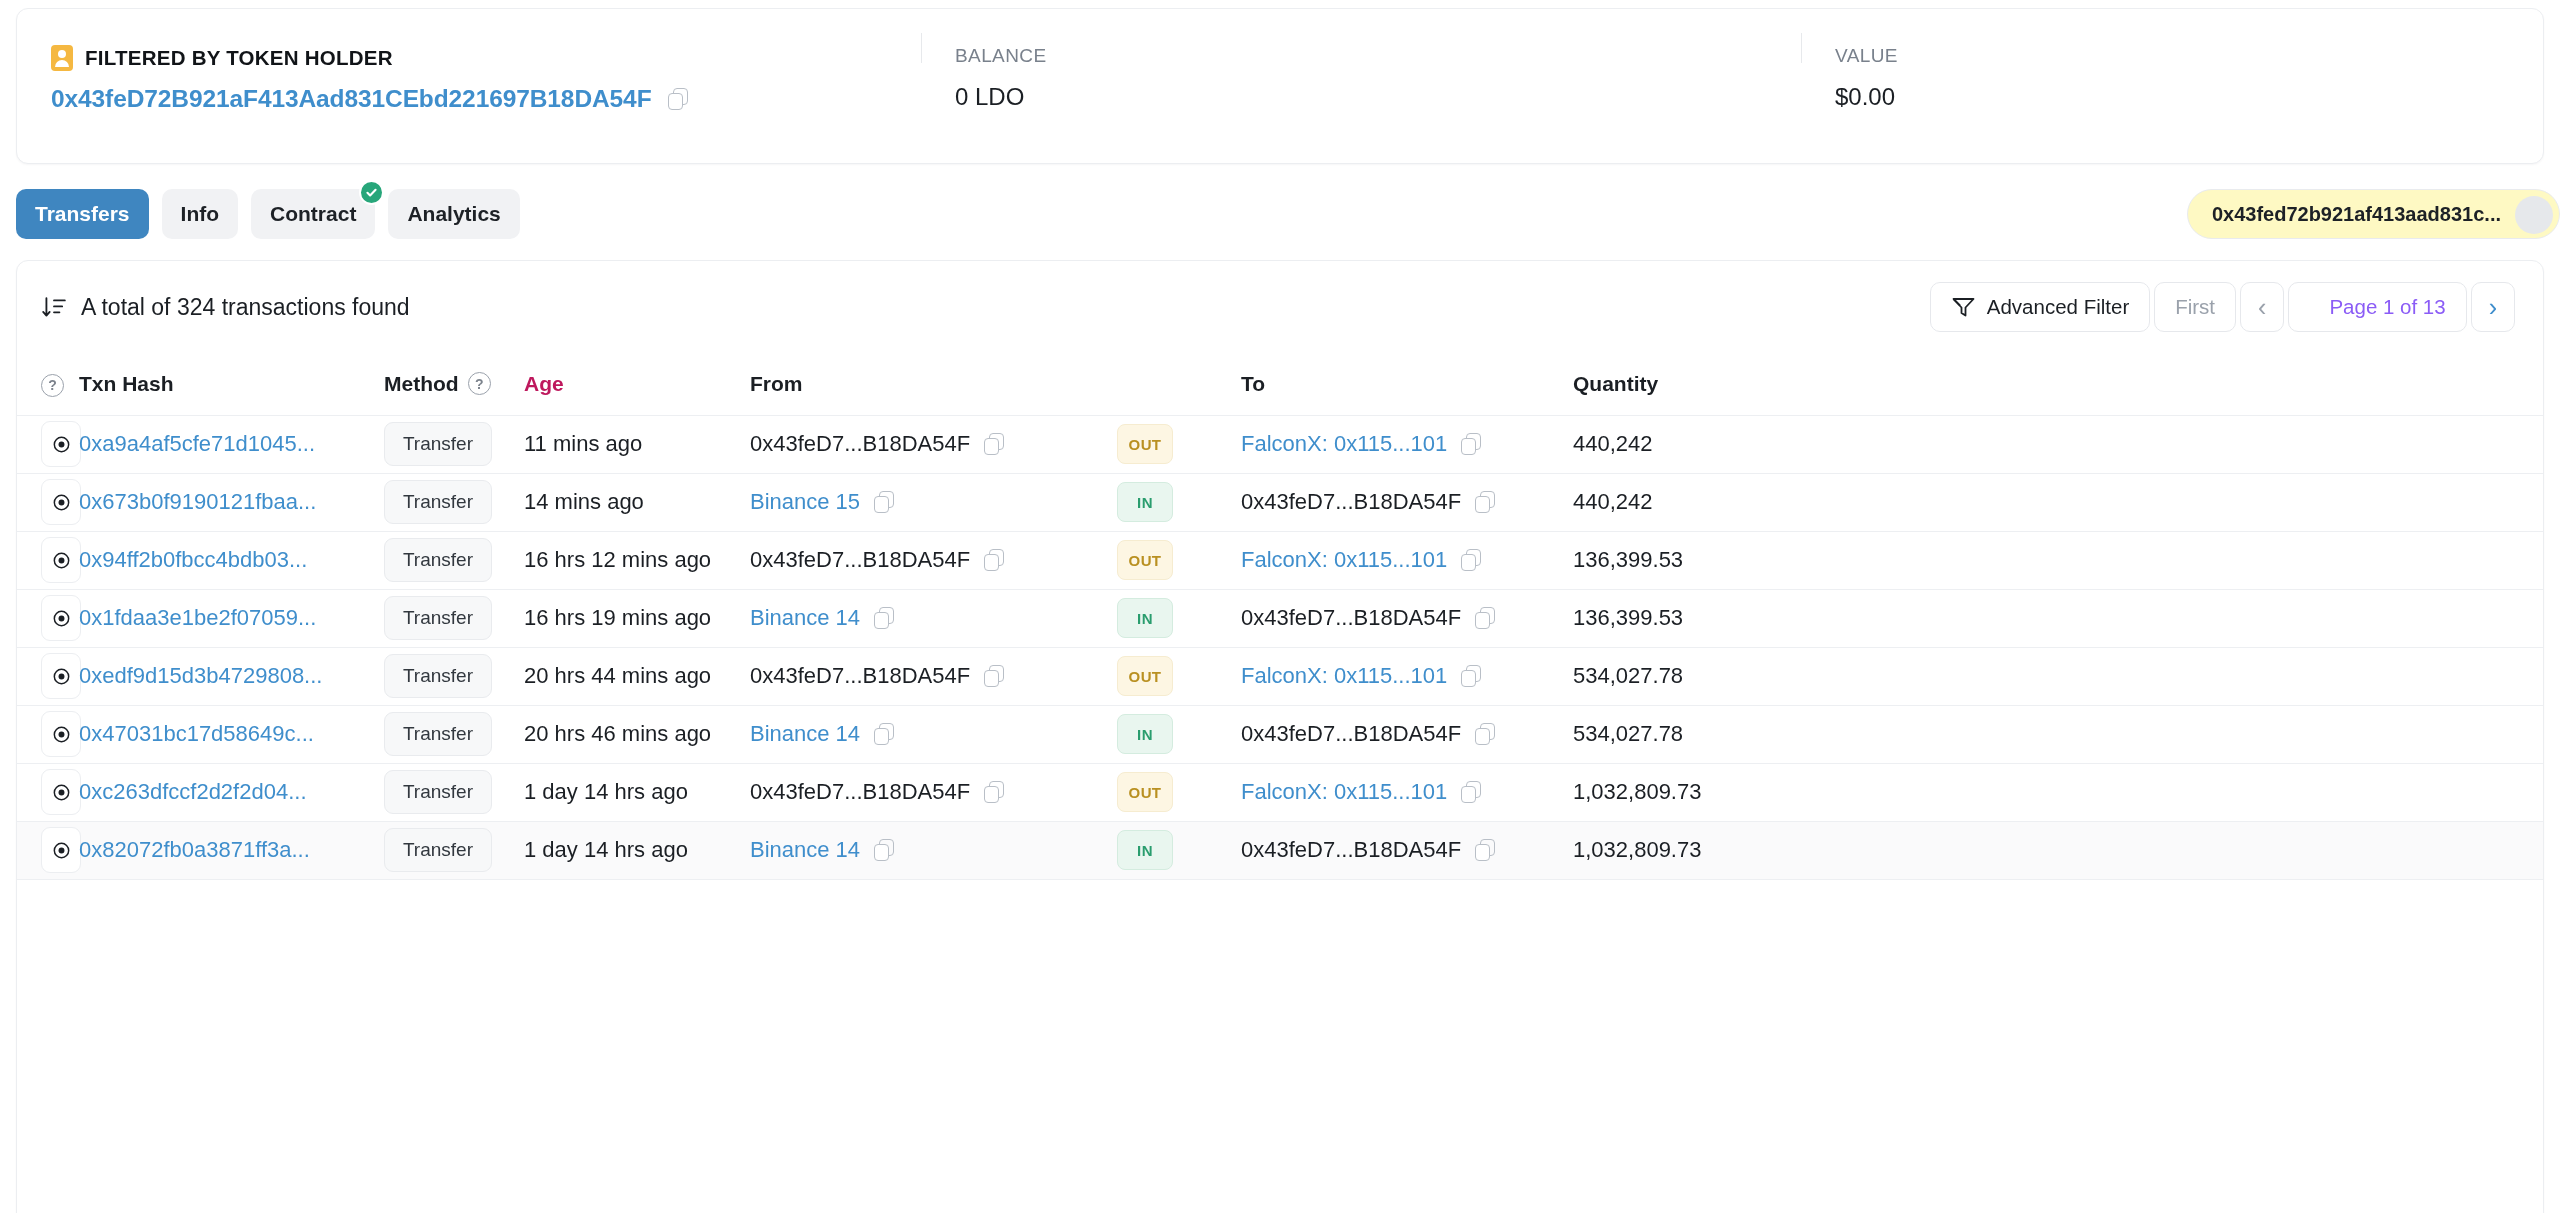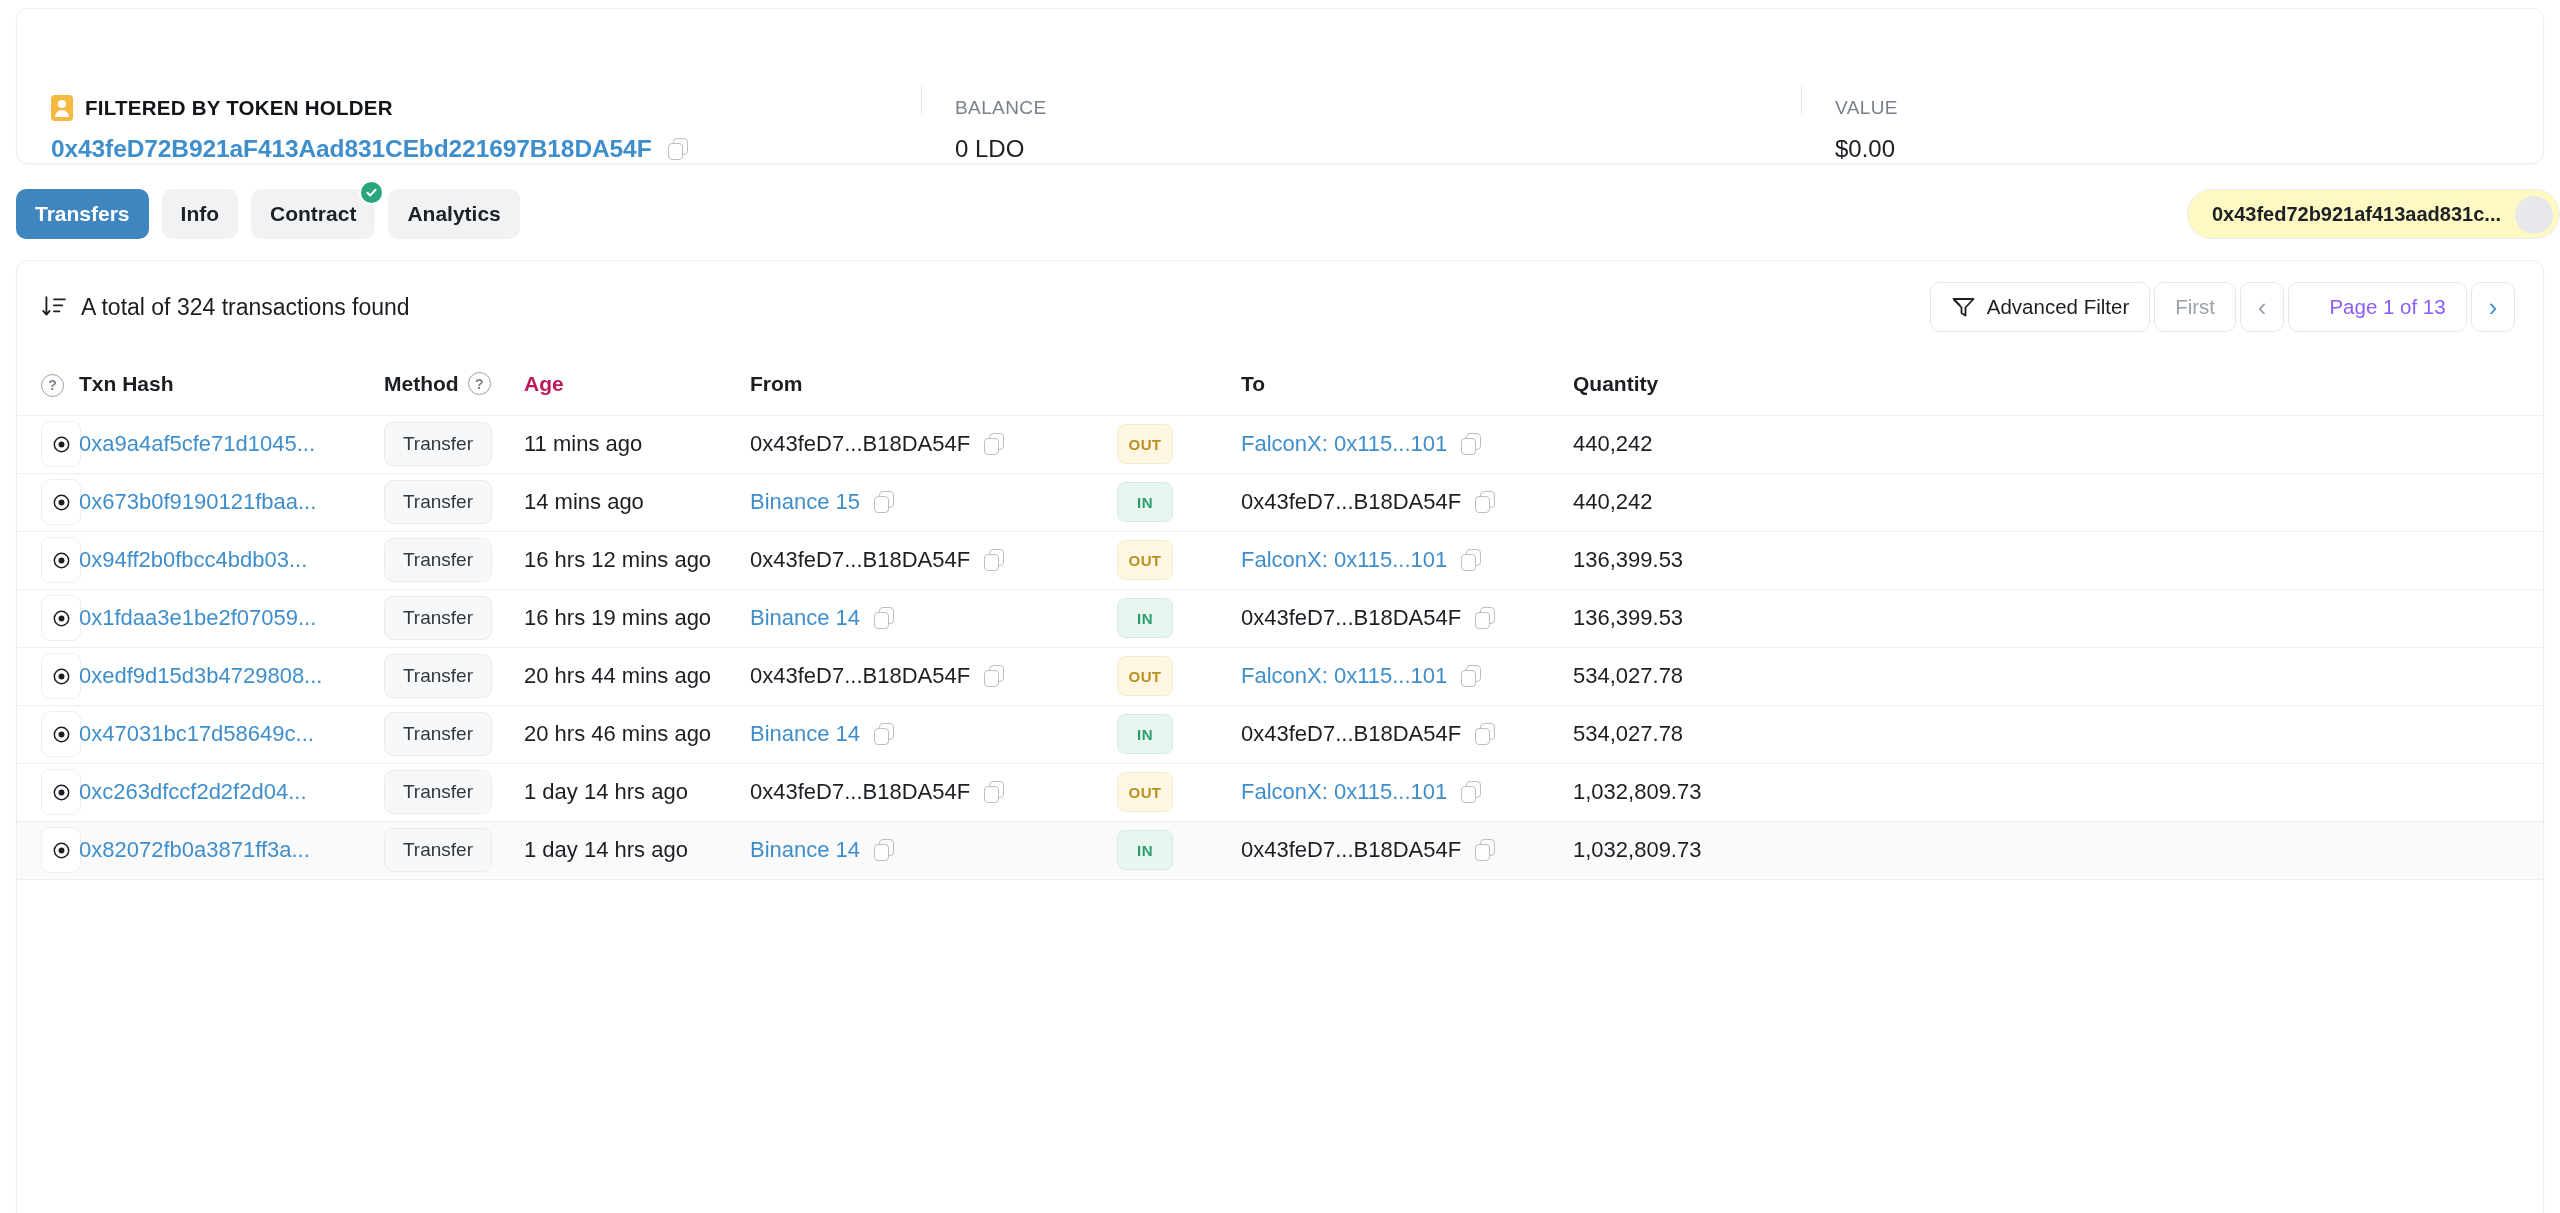--- a/index.html
+++ b/index.html
@@ -22,21 +22,21 @@
 
   
   .summary-card {
     margin-top: 8px;
     height: 156px;
     background: #ffffff;
     border: 1px solid #eceef1;
     border-radius: 12px;
     box-shadow: 0 1px 2px rgba(16,24,40,.04);
     display: flex;
-    align-items: flex-end;
+    align-items: flex-start;
     overflow: hidden;
   }
   .summary-cell {
     padding: 36px 0 0 34px;
     position: relative;
     flex: 0 0 auto;
   }
   .summary-cell.c1 { width: 904px; }
   .summary-cell.c2 { width: 880px; }
   .summary-cell.c3 { flex: 1 1 auto; }
@@ -195,21 +195,21 @@
   }
 
   .table-toolbar {
     height: 92px;
     display: flex;
     align-items: center;
     padding: 0 28px 0 24px;
   }
   .total-text {
     display: flex;
-    align-items: center;
+    align-items: flex-end;
     gap: 14px;
     font-size: 23px;
     color: #1b1f24;
   }
   .sort-ico { width: 26px; height: 26px; display: block; flex: 0 0 auto; }
 
   .toolbar-right {
     margin-left: auto;
     display: flex;
     align-items: center;

